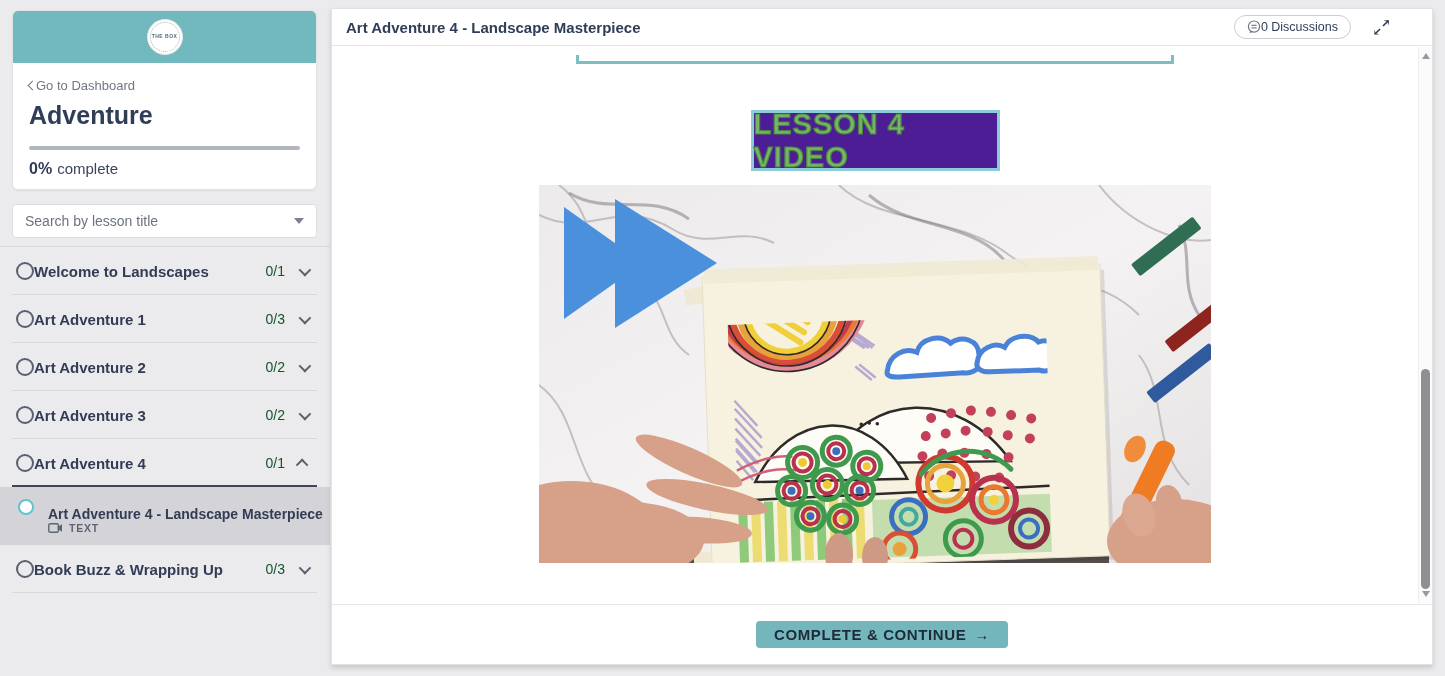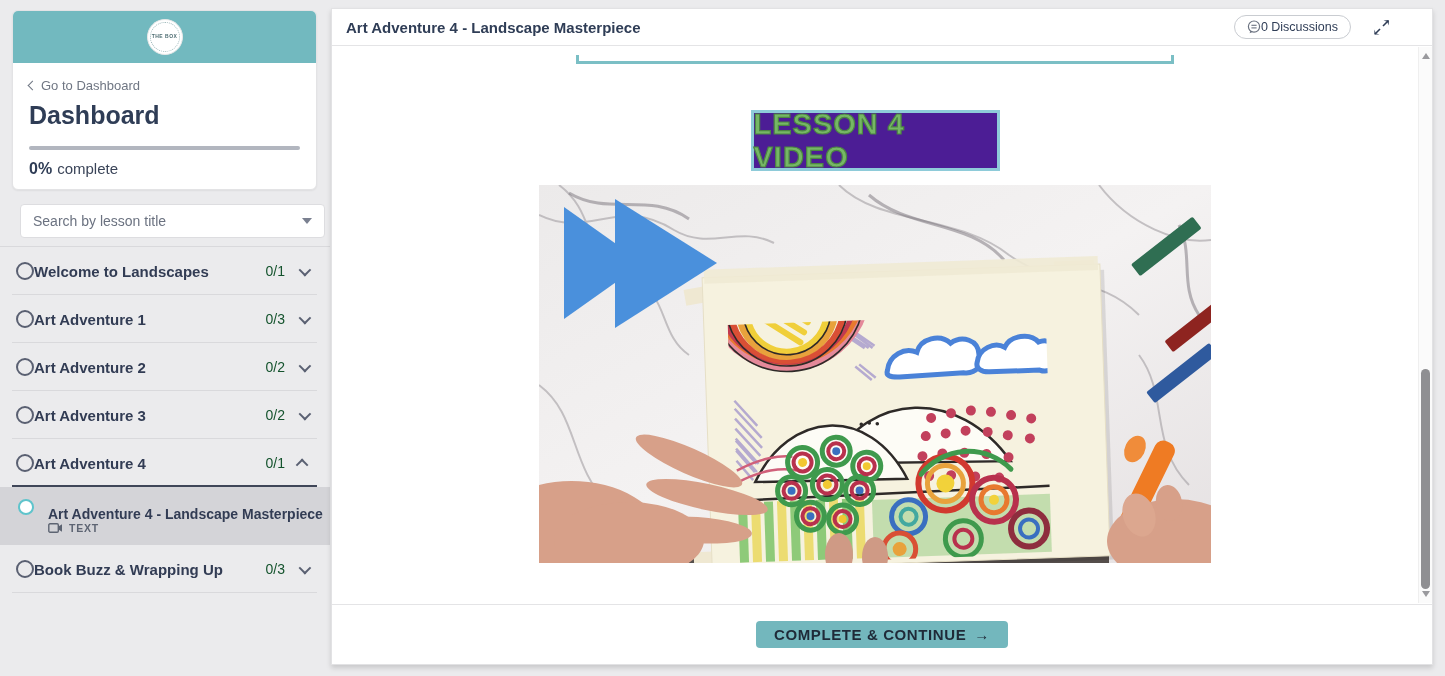--- a/index.html
+++ b/index.html
@@ -11,28 +11,28 @@
   .course-card { position:absolute; left:12px; top:10px; width:305px; height:180px;
     background:#fff; border:1px solid #e3e3e5; border-radius:6px; overflow:hidden;
     box-shadow:0 1px 2px rgba(0,0,0,.06); }
   .card-header { height:52px; background:#72b9bf; display:flex; align-items:center; justify-content:center; }
   .logo-circle { width:36px; height:36px; background:#fff; border-radius:50%;
     display:flex; align-items:center; justify-content:center; border:1px solid #e8e8e8; }
   .logo-inner { width:30px; height:30px; border:1px dotted #9bb6b8; border-radius:50%;
     display:flex; align-items:center; justify-content:center;
     font-size:5px; font-weight:bold; color:#4b6b70; letter-spacing:.5px; text-align:center; line-height:1.1;}
   .card-body { padding:12px 16px 0 16px; }
-  .back-link { font-size:13px; color:#6f7683; cursor:pointer; display:inline-flex; align-items:center; gap:5px; }
+  .back-link { font-size:13px; color:#6f7683; cursor:pointer; display:inline-flex; align-items:center; }
   .back-chevron { width:7px; height:7px; border-left:1.5px solid #6f7683; border-bottom:1.5px solid #6f7683;
     transform:rotate(45deg); display:inline-block; }
   .course-title { margin-top:8px; font-size:25px; font-weight:bold; color:#2f3d56; }
   .progress-track { margin-top:16px; height:4px; background:#b2b6bf; border-radius:2px; }
   .progress-text { margin-top:10px; font-size:15px; color:#3a4458; }
   .progress-text b { font-size:16px; color:#2f3d56; margin-right:5px; }
-  .search-box { position:absolute; left:20px; top:204px; width:305px; height:34px; background:#fff;
+  .search-box { position:absolute; left:12px; top:204px; width:305px; height:34px; background:#fff;
     border:1px solid #dddde0; border-radius:4px; display:flex; align-items:center; padding:0 12px;
     font-size:14px; color:#6b7280; cursor:pointer; }
   .search-caret { margin-left:auto; width:0; height:0; border-left:5px solid transparent;
     border-right:5px solid transparent; border-top:6px solid #7a8090; }
 
   .curriculum { position:absolute; left:0; top:246px; width:330px; border-top:1px solid #d9d9dc; }
   .section-row { height:48px; display:flex; align-items:center; padding:0 22px 0 16px; position:relative; cursor:pointer; }
   .section-row::after { content:""; position:absolute; left:12px; right:13px; bottom:0; border-bottom:1px solid #d9d9dc; }
   .section-row.dark-sep::after { left:12px; right:13px; border-bottom:2px solid #3f4658; }
   .radio { width:18px; height:18px; border:2px solid #5a6072; border-radius:50%; background:transparent; flex:0 0 auto; }
@@ -94,21 +94,21 @@
     <div class="card-header">
       <div class="logo-circle">
         <div class="logo-inner">THE BOX</div>
       </div>
     </div>
     <div class="card-body">
       <span class="back-link">
         <span class="back-chevron"></span>
         <span>Go to Dashboard</span>
       </span>
-      <div class="course-title">Dashboard</div>
+      <div class="course-title">Adventure</div>
       <div class="progress-track"></div>
       <div class="progress-text">
         <b>0%</b><span>complete</span>
       </div>
     </div>
   </div>
 
   <div class="search-box">
     <span>Search by lesson title</span>
     <span class="search-caret"></span>

